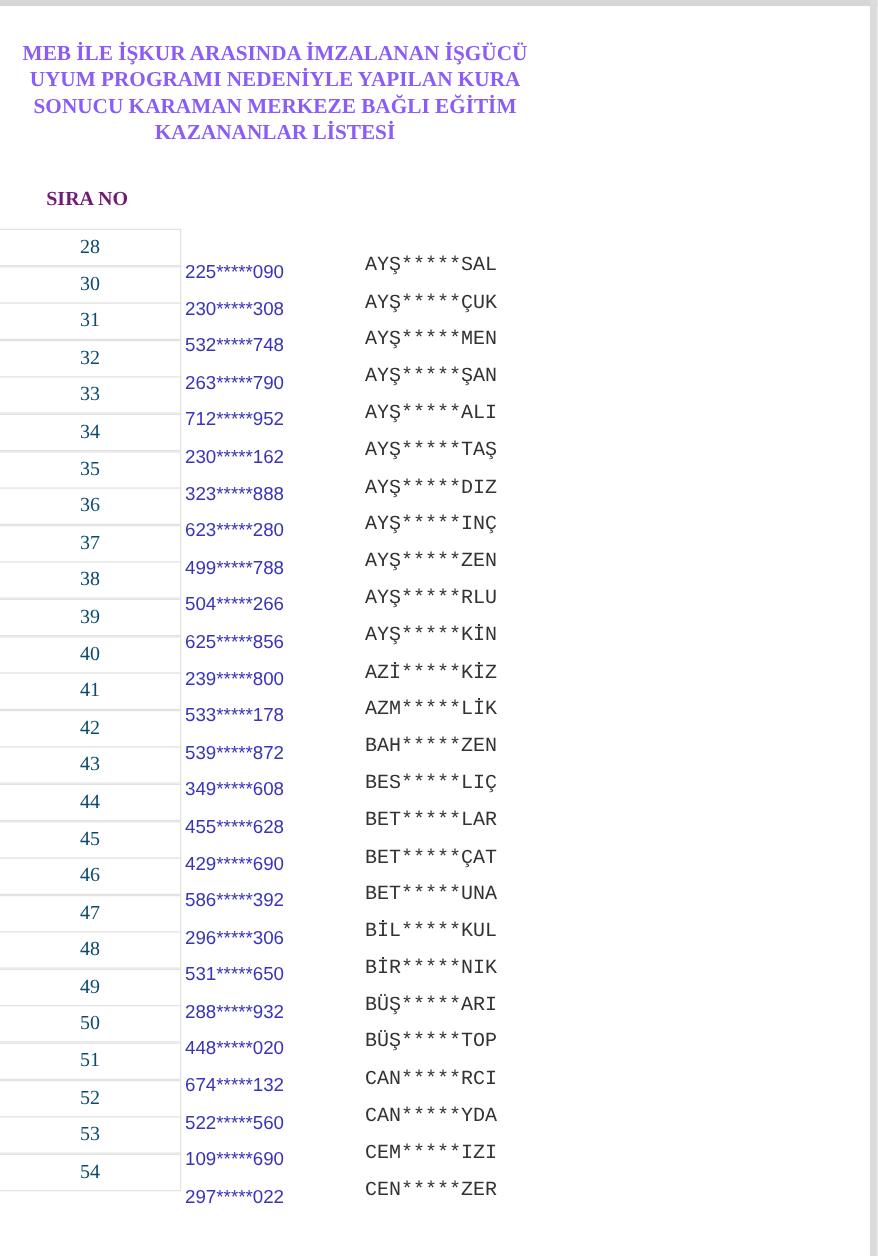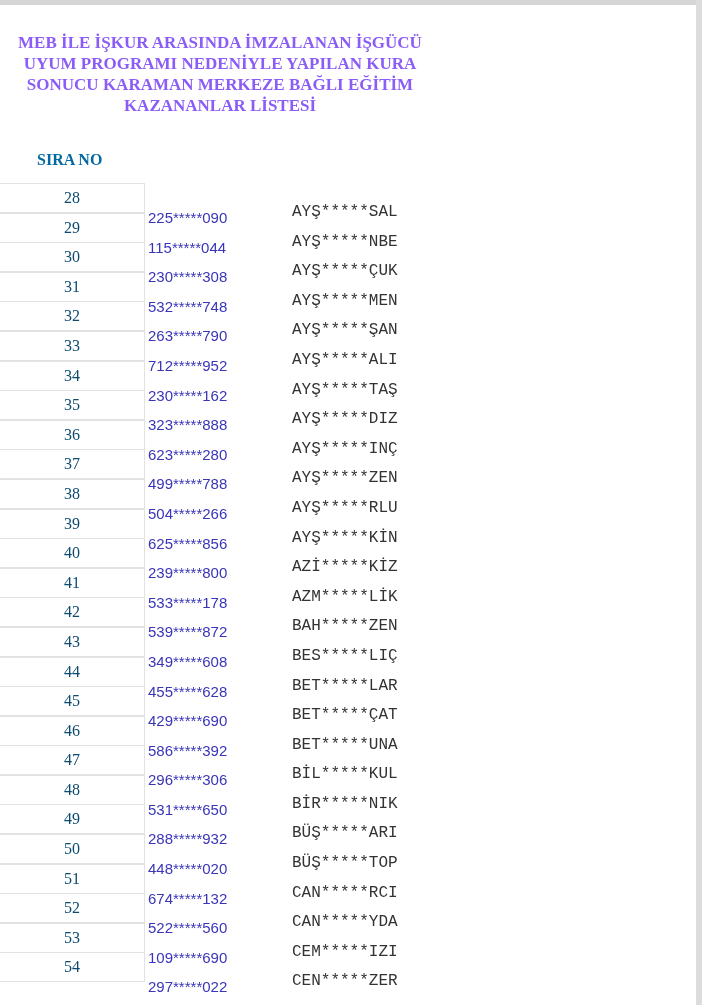--- a/index.html
+++ b/index.html
@@ -12,21 +12,21 @@
   .right-bar { position: absolute; right: 0; top: 0; width: 6px; height: 1005px; background: #dcdcdc; }
   .page { position: absolute; left: 0; top: 5px; width: 696px; height: 1000px; background: #fff; }
   .title {
     position: absolute; left: 0; top: 27px; width: 440px;
     text-align: center; font-weight: bold; font-size: 17px; line-height: 21px;
     color: #8b5cf6;
   }
   .title-line { display: block; white-space: nowrap; }
   .col-header {
     position: absolute; left: 37px; top: 146px;
-    font-weight: bold; font-size: 16px; color: #0369a1;
+    font-weight: bold; font-size: 16px; color: #701a75;
   }
   .table { position: absolute; left: 0; top: 178px; width: 500px; }
   .row { position: relative; height: 29.6px; }
   .cell-no {
     position: absolute; left: 0; top: 0; width: 144px; height: 28px;
     border: 1px solid #e2e2e2; border-left: none;
     text-align: center; font-size: 16px; line-height: 28px; color: #0c4a6e;
     box-sizing: content-box; background:#fff;
   }
   .row + .row .cell-no { border-top: 1px solid #e2e2e2; }
@@ -56,25 +56,20 @@
     <span class="title-line">KAZANANLAR LİSTESİ</span>
   </div>
 
   <div class="col-header">SIRA NO</div>
 
   <div class="table" id="table">
       <div class="row">
         <div class="cell-no">28</div>
         <div class="cell-tc">225*****090</div>
         <div class="cell-name">AYŞ*****SAL</div>
-      </div>
-      <div class="row">
-        <div class="cell-no">29</div>
-        <div class="cell-tc">115*****044</div>
-        <div class="cell-name">AYŞ*****NBE</div>
       </div>
       <div class="row">
         <div class="cell-no">30</div>
         <div class="cell-tc">230*****308</div>
         <div class="cell-name">AYŞ*****ÇUK</div>
       </div>
       <div class="row">
         <div class="cell-no">31</div>
         <div class="cell-tc">532*****748</div>
         <div class="cell-name">AYŞ*****MEN</div>

